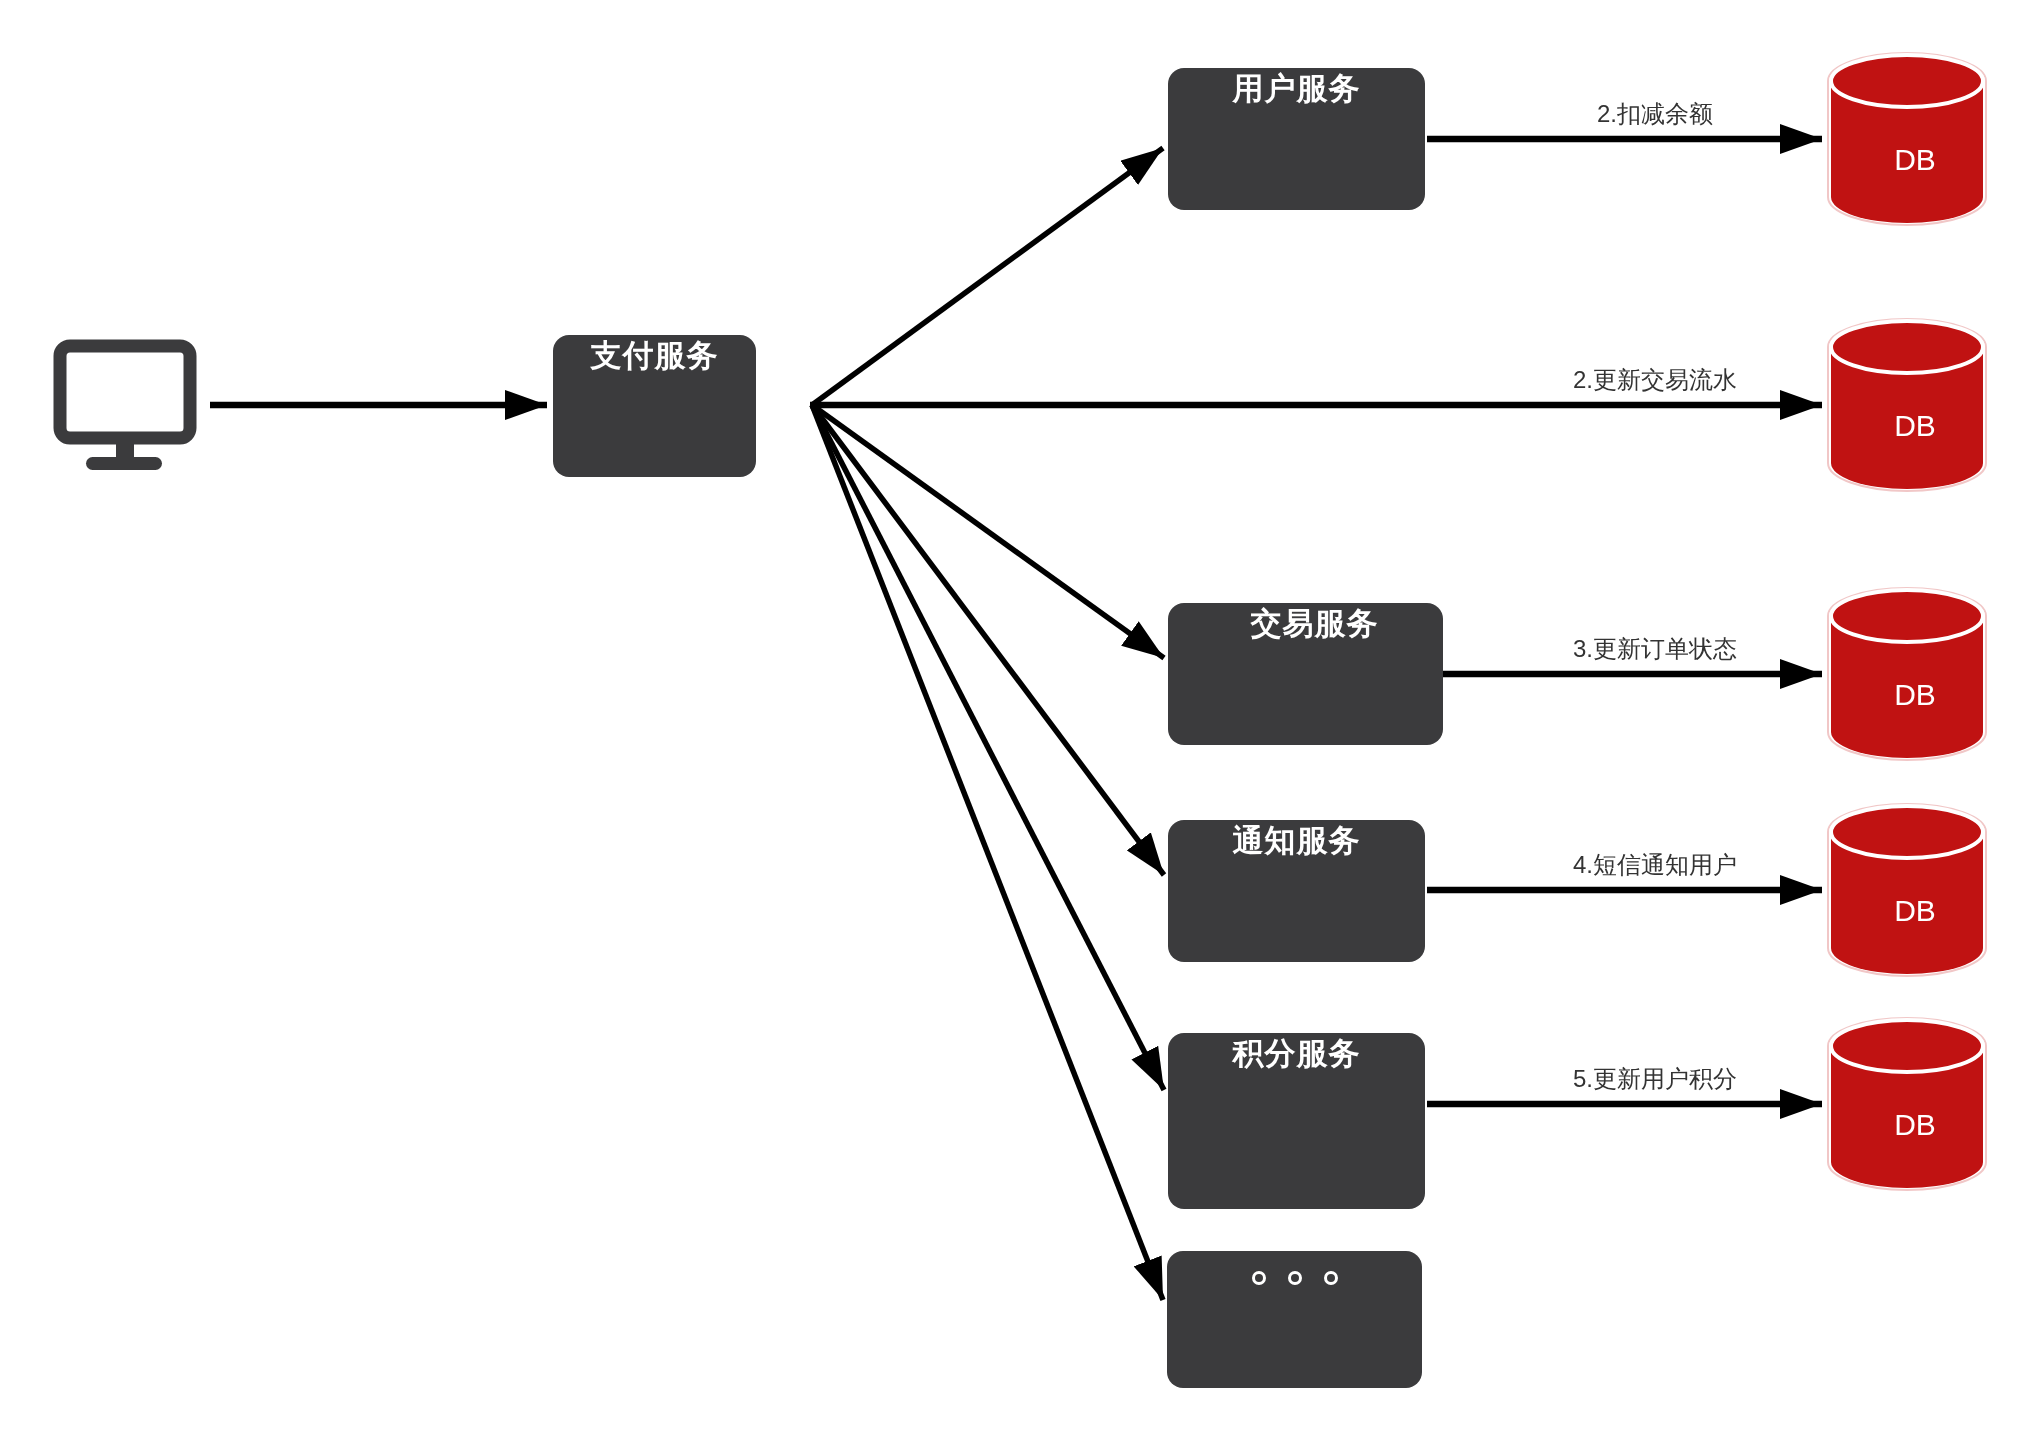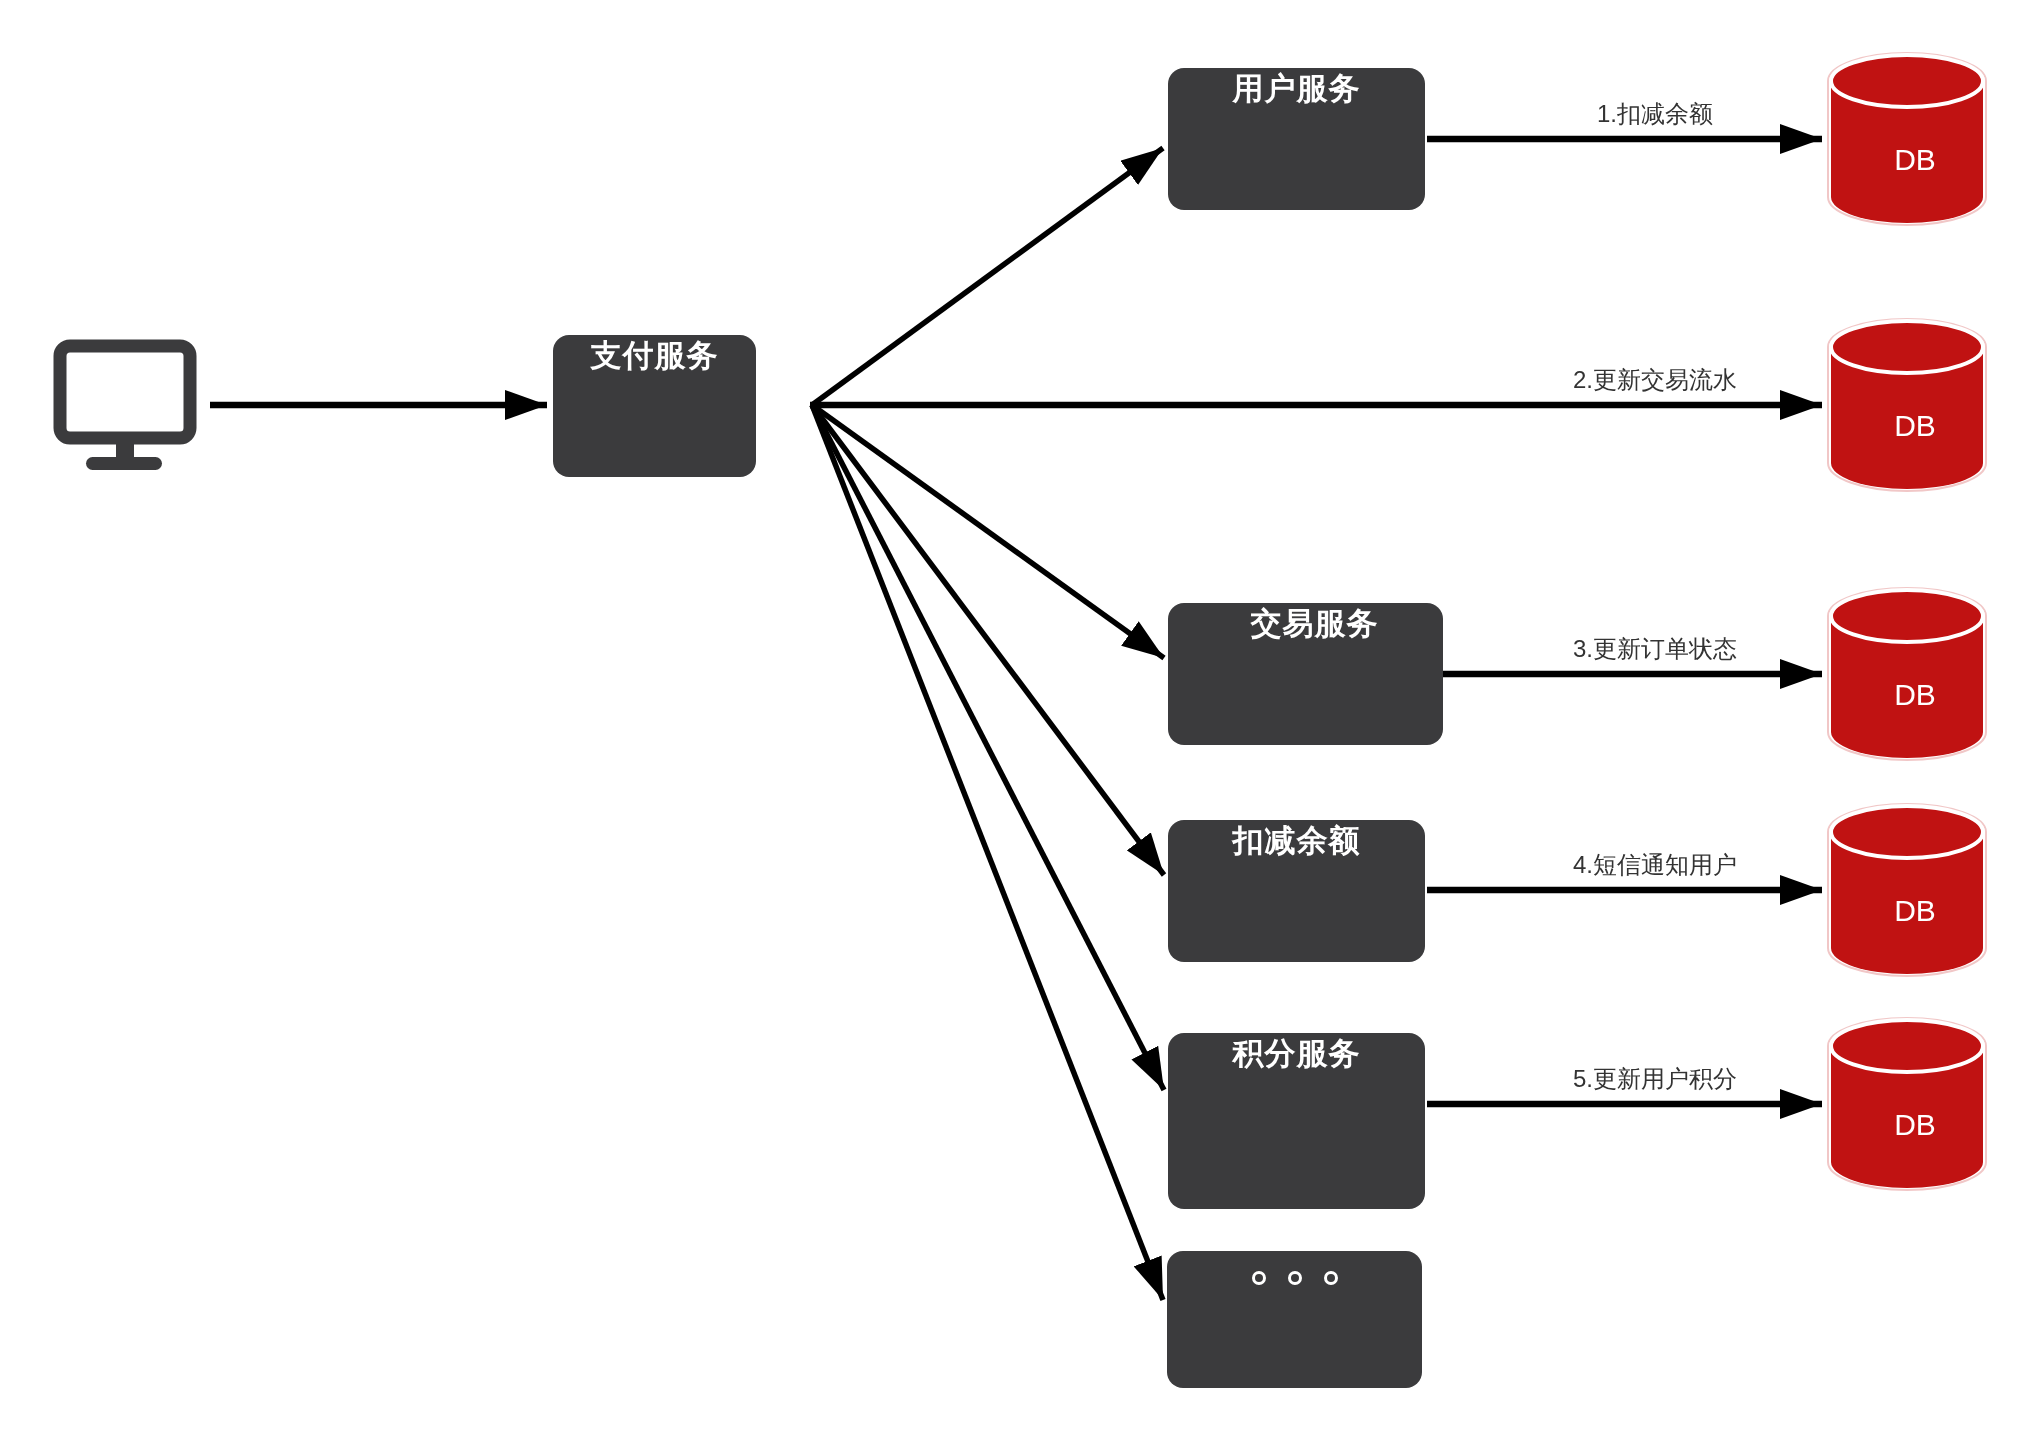--- a/index.html
+++ b/index.html
@@ -85,34 +85,34 @@
   <div class="node" id="payment-node">
     <span>支付服务</span>
   </div>
   <div class="node" id="user-node">
     <span>用户服务</span>
   </div>
   <div class="node" id="trade-node">
     <span>交易服务</span>
   </div>
   <div class="node" id="notify-node">
-    <span>扣减余额</span>
+    <span>通知服务</span>
   </div>
   <div class="node" id="points-node">
     <span>积分服务</span>
   </div>
   <div class="node" id="more-node">
     <span class="dots">
         <span class="dot"></span>
         <span class="dot"></span>
         <span class="dot"></span>
       </span>
   </div>
 
-  <div class="edge-label" id="edge-label-1">1.扣减余额</div>
+  <div class="edge-label" id="edge-label-1">2.扣减余额</div>
   <div class="edge-label" id="edge-label-2">2.更新交易流水</div>
   <div class="edge-label" id="edge-label-3">3.更新订单状态</div>
   <div class="edge-label" id="edge-label-4">4.短信通知用户</div>
   <div class="edge-label" id="edge-label-5">5.更新用户积分</div>
 
   <div class="db" id="db-1">
     <svg width="160" height="176" viewBox="0 0 160 176">
       <path d="M1,30 V146 A79,28 0 0 0 159,146 V30 A79,28 0 0 0 1,30 Z" style="fill:none;stroke:var(--db-halo)" stroke-width="2"></path>
       <path d="M4,30 V146 A76,26 0 0 0 156,146 V30 Z" style="fill:var(--db-red)"></path>
       <ellipse cx="80" cy="30" rx="76" ry="26" style="fill:var(--db-red);stroke:#ffffff" stroke-width="4"></ellipse>

